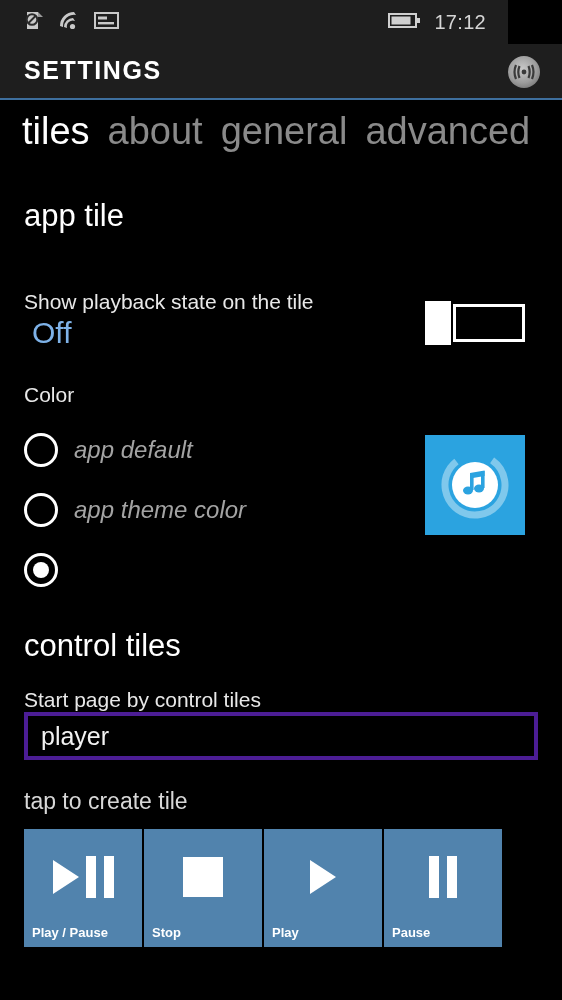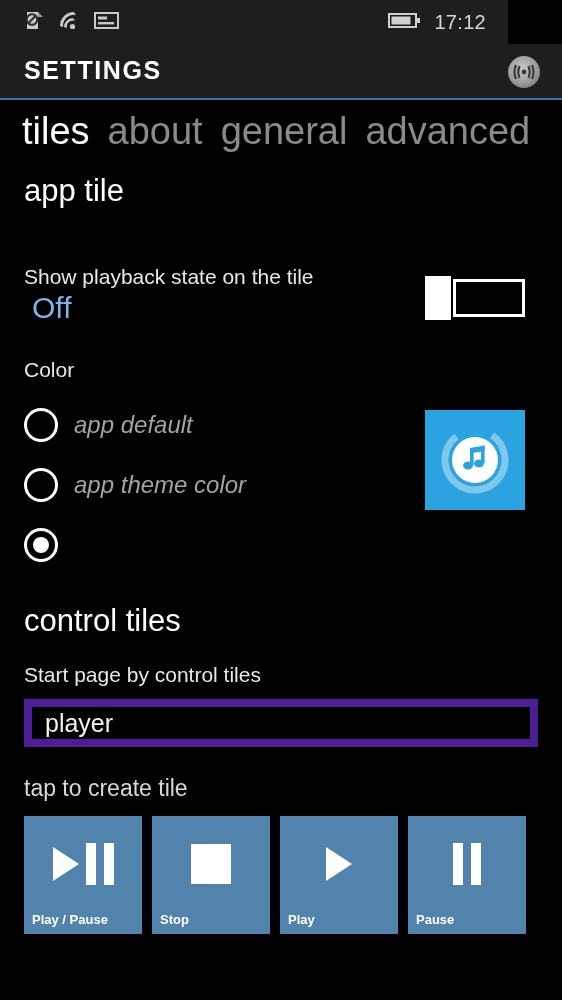--- a/index.html
+++ b/index.html
@@ -47,21 +47,21 @@
     display:flex; align-items:baseline; gap:18px;
     white-space:nowrap;
   }
   .pivot-item {
     font-size:38px; font-weight:300; line-height:1;
     color:#8a8a8a; cursor:pointer;
   }
   .pivot-item.active { color:#ffffff; }
 
   
-  .content { position:absolute; top:162px; left:0; width:553px; }
+  .content { position:absolute; top:187px; left:0; width:553px; }
 
   .section-head {
     margin-left:24px; margin-top:10px;
     color:#fff; font-size:31px; font-weight:300; line-height:1.2;
   }
   .field-label {
     margin-left:24px;
     color:#e8e8e8; font-size:21px; font-weight:300;
   }
   .value-off {
@@ -100,36 +100,36 @@
   
   .tile-preview {
     position:absolute; right:28px; top:52px;
     width:100px; height:100px;
   }
 
   
   .control-head { margin-top:40px; }
 
   .textbox {
-    margin-left:24px; margin-top:12px;
+    margin-left:24px; margin-top:0;
     width:514px; height:48px;
-    border:8px solid #4c1d95; background:#000;
+    border:4px solid #4c1d95; background:#000;
     display:flex; align-items:center;
     cursor:text;
   }
   .textbox span { color:#f2f2f2; font-size:25px; font-weight:300; margin-left:13px; }
 
   .tap-label {
     margin-left:24px; margin-top:28px;
     color:#d8d8d8; font-size:23px; font-weight:400;
   }
 
   .tiles-row {
     margin-left:24px; margin-top:14px;
-    display:flex; gap:10px;
+    display:flex; gap:2px;
   }
   .ctile {
     width:118px; height:118px;
     background:#5183ad;
     position:relative; cursor:pointer; flex:none;
   }
   .ctile-glyph {
     position:absolute; left:0; right:0; top:22px;
     display:flex; align-items:center; justify-content:center;
     gap:7px; height:52px;

